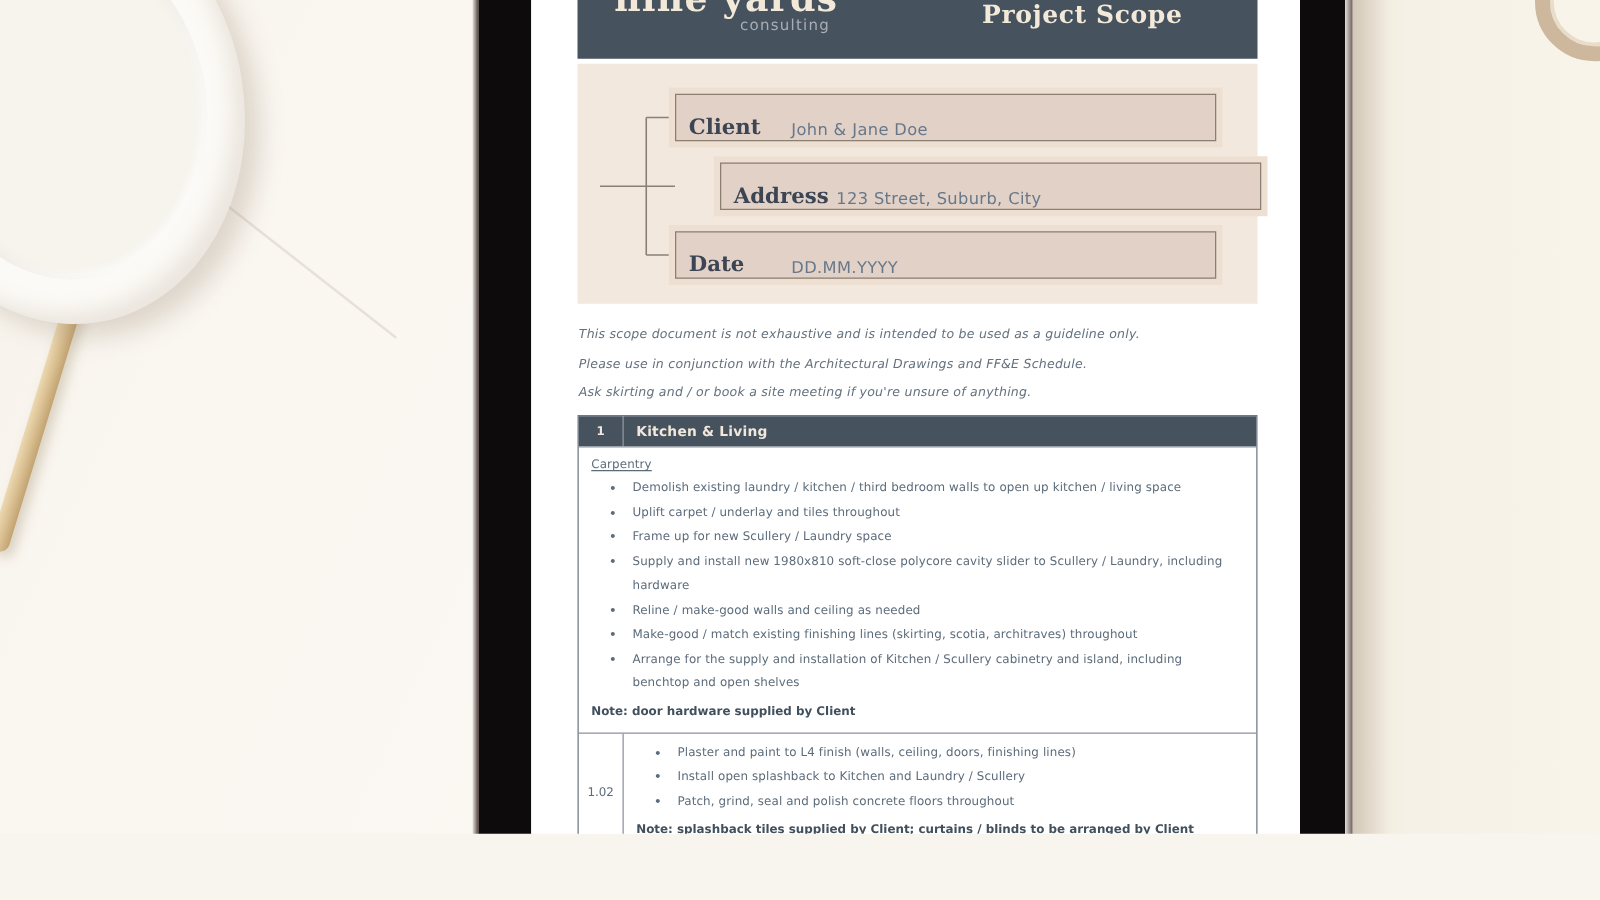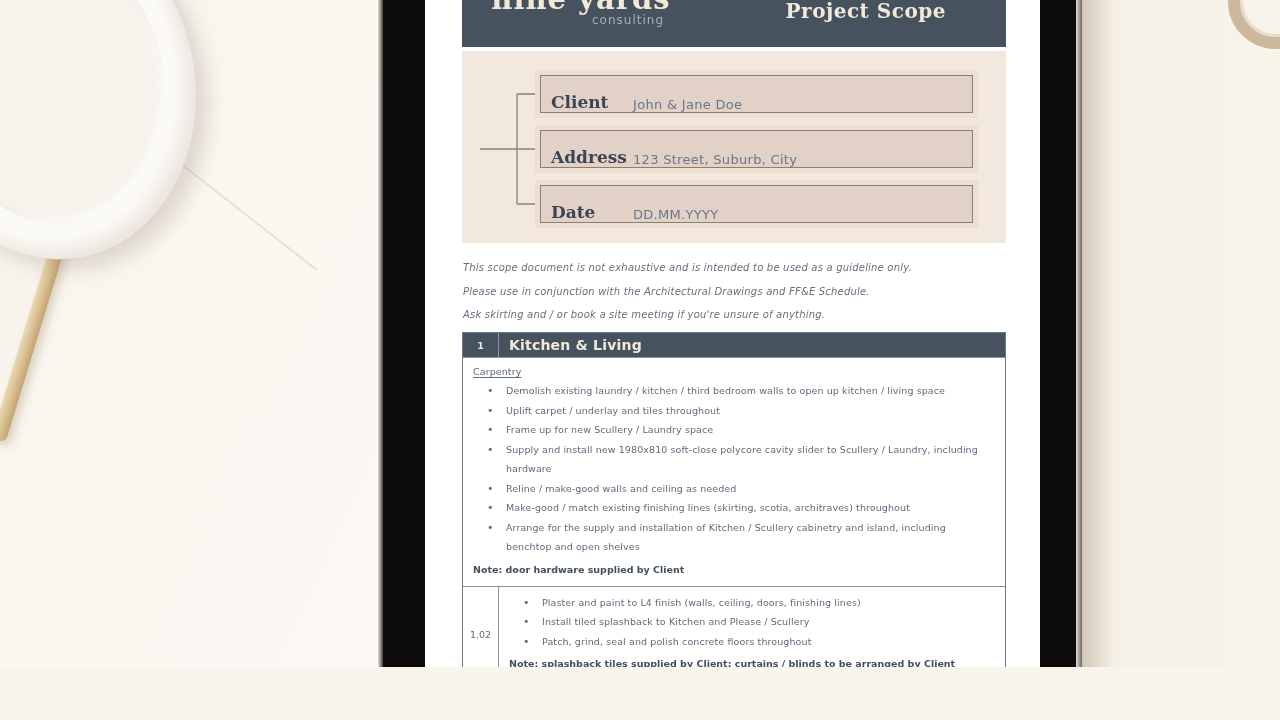--- a/index.html
+++ b/index.html
@@ -99,21 +99,21 @@
     position:absolute; left:37px; top:51px; width:544px; height:192px;
     background:#f3e8dd;
   }
   .bracket { position:absolute; left:0; top:0; }
   .info-box {
     position:absolute; left:78px; width:433px; height:38px;
     background:#e2d1c6; border:1.5px solid #8b7f72;
     box-shadow:0 0 0 5px #eedfd3;
     display:flex; align-items:flex-end;
   }
-  .info-box.b0 { top:24px; } .info-box.b1 { top:79px; } .info-box.b2 { top:134px; }
+  .info-box.b0 { top:24px; } .info-box.b1 { top:79px;margin-left:36px; } .info-box.b2 { top:134px; }
   .info-label {
     font-family:"DejaVu Serif", serif; font-weight:bold;
     font-size:17px; color:#3c4554; width:92px; padding-left:10px; flex:none;
   }
   .info-value { font-size:13px; color:#67788b; letter-spacing:0.3px; }
 
   .disclaimer {
     position:absolute; left:38px; top:256px; width:540px;
     font-size:10px; font-style:italic; color:#63707d;
     line-height:23.5px; letter-spacing:0.2px;
@@ -124,21 +124,21 @@
     border:1.5px solid #6e7984; background:#ffffff;
   }
   .t-head { display:flex; background:#47525f; color:#f0e9db; height:24px; }
   .t-head .t-num {
     width:36px; flex:none; display:flex; align-items:center; justify-content:center;
     font-size:9.5px; font-weight:bold;
     border-right:1px solid rgba(255,255,255,0.4);
   }
   .t-head .t-title {
     display:flex; align-items:center; padding-left:10px;
-    font-size:14px; font-weight:bold; letter-spacing:0.2px;
+    font-size:11px; font-weight:bold; letter-spacing:0.2px;
   }
   .t-row { display:flex; border-top:1px solid #8b939b; }
   .t-row.r0 { min-height:221px; } .t-row.r1 { min-height:97px; } .t-row.r2 { min-height:30px; }
   .t-row .t-num {
     width:36px; flex:none; border-right:1px solid #8b939b;
     display:flex; align-items:center; justify-content:center;
     font-size:9.5px; color:#5d6c7b;
   }
   .t-cell { flex:1; padding:5px 12px 7px 10px; }
   .cell-heading {
@@ -233,21 +233,21 @@
           </ul>
           <div class="note">Note: door hardware supplied by Client</div>
         </div>
       </div>
 
       <div class="t-row r1">
         <div class="t-num">1.02</div>
         <div class="t-cell">
           <ul class="bullets">
             <li>Plaster and paint to L4 finish (walls, ceiling, doors, finishing lines)</li>
-            <li>Install tiled splashback to Kitchen and Please / Scullery</li>
+            <li>Install open splashback to Kitchen and Laundry / Scullery</li>
             <li>Patch, grind, seal and polish concrete floors throughout</li>
           </ul>
           <div class="note">Note: splashback tiles supplied by Client; curtains / blinds to be arranged by Client</div>
         </div>
       </div>
 
       <div class="t-row r2">
         <div class="t-num">1.03</div>
         <div class="t-cell">
           <div class="cell-heading">Services</div>

